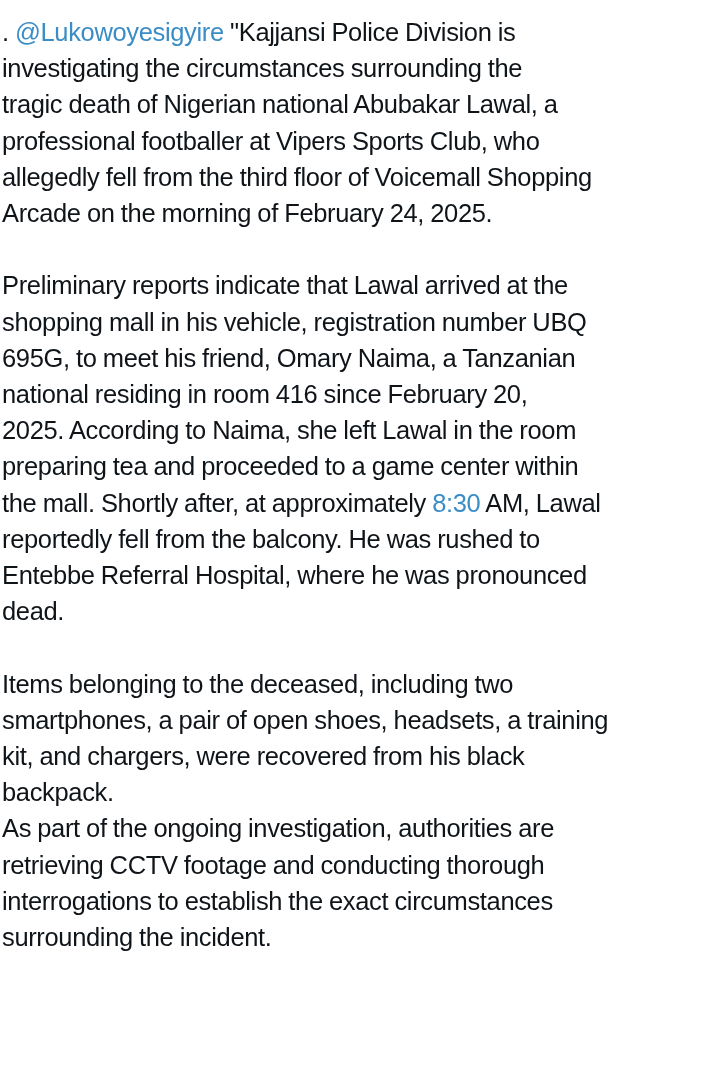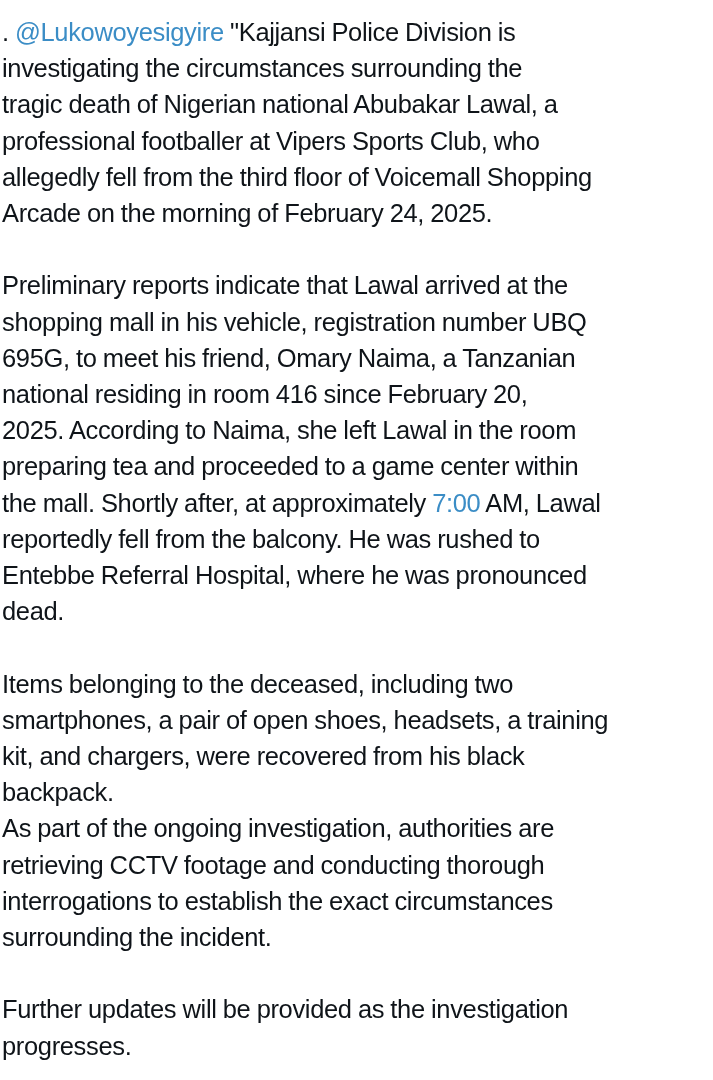--- a/index.html
+++ b/index.html
@@ -47,29 +47,27 @@
 professional footballer at Vipers Sports Club, who
 allegedly fell from the third floor of Voicemall Shopping
 Arcade on the morning of February 24, 2025.</span></p>
   <div class="gap"></div>
   <p class="para"><span>Preliminary reports indicate that Lawal arrived at the
 shopping mall in his vehicle, registration number UBQ
 695G, to meet his friend, Omary Naima, a Tanzanian
 national residing in room 416 since February 20,
 2025. According to Naima, she left Lawal in the room
 preparing tea and proceeded to a game center within
-the mall. Shortly after, at approximately </span><a class="link">7:00</a><span> AM, Lawal
+the mall. Shortly after, at approximately </span><a class="link">8:30</a><span> AM, Lawal
 reportedly fell from the balcony. He was rushed to
 Entebbe Referral Hospital, where he was pronounced
 dead.</span></p>
   <div class="gap"></div>
   <p class="para"><span>Items belonging to the deceased, including two
 smartphones, a pair of open shoes, headsets, a training
 kit, and chargers, were recovered from his black
 backpack.
 As part of the ongoing investigation, authorities are
 retrieving CCTV footage and conducting thorough
 interrogations to establish the exact circumstances
 surrounding the incident.</span></p>
   <div class="gap"></div>
-  <p class="para"><span>Further updates will be provided as the investigation
-progresses.</span></p>
 </div>
 
 </body></html>

